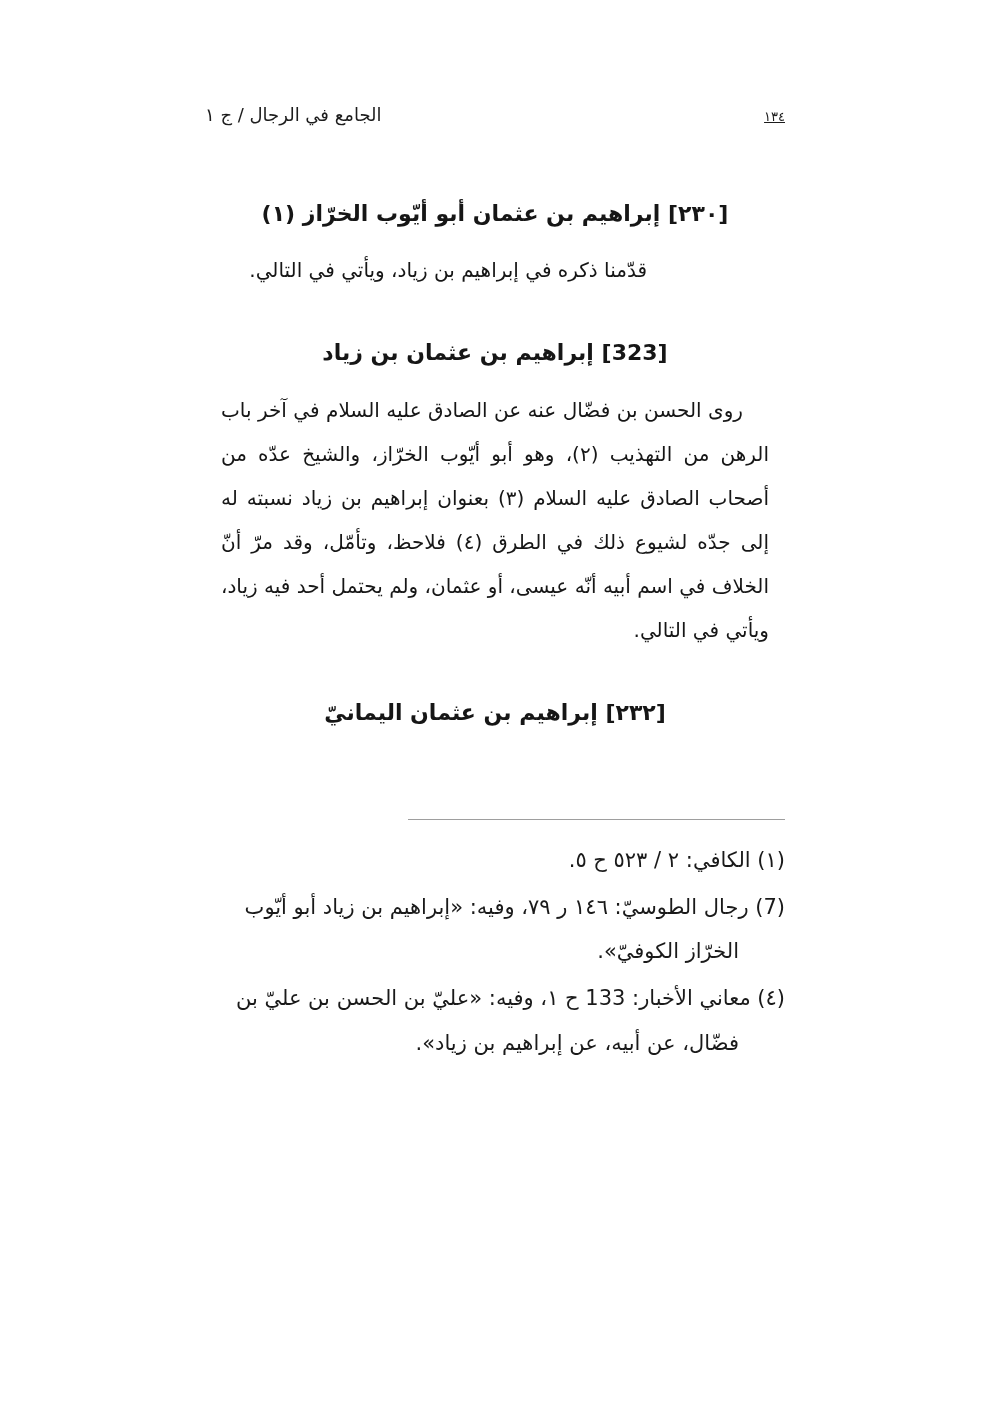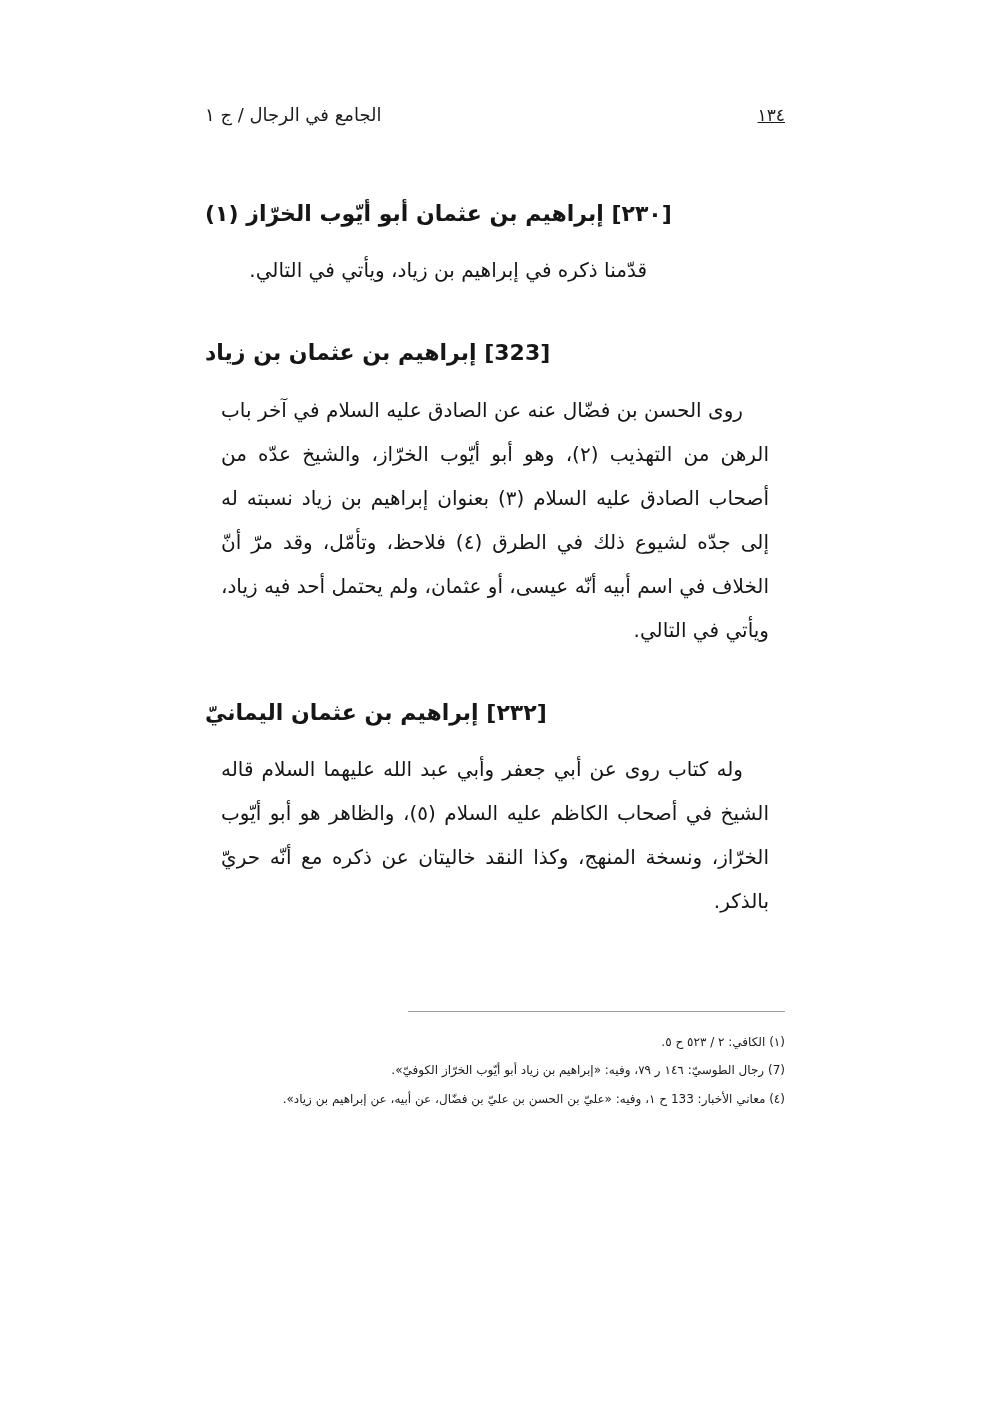--- a/index.html
+++ b/index.html
@@ -21,46 +21,46 @@
   }
   .page-header {
     display: flex;
     justify-content: space-between;
     align-items: baseline;
     font-size: 18px;
     color: #1c1c1c;
     margin-bottom: 70px;
   }
   .page-header .page-number {
-    font-size: 17px;
+    font-size: 13px;
     letter-spacing: 1px;
     text-decoration: underline;
   }
   .entry { margin-bottom: 42px; }
   .entry-heading {
     font-size: 22px;
     font-weight: bold;
-    text-align: left;
+    text-align: center;
     margin: 0 0 12px 0;
     line-height: 1.7;
   }
   .para {
     font-size: 20px;
     line-height: 2.2;
     text-align: justify;
     text-indent: 26px;
     margin: 16px;
   }
   .para.deep-indent {
     text-indent: 122px;
     text-align: right;
   }
   .footnotes {
     margin-top: 88px;
-    font-size: 12px;
+    font-size: 21px;
     color: #1a1a1a;
   }
   .footnote-rule {
     width: 377px;
     height: 0;
     border-top: 1px solid #9e9e9e;
     margin: 0 0 18px auto; 
   }
   .footnote {
     margin: 0 0 3px 0;
@@ -87,21 +87,20 @@
       <p class="para deep-indent">قدّمنا ذكره في إبراهيم بن زياد، ويأتي في التالي.</p>
     </section>
 
     <section class="entry">
       <h2 class="entry-heading">[323] إبراهيم بن عثمان بن زياد</h2>
       <p class="para">روى الحسن بن فضّال عنه عن الصادق عليه السلام في آخر باب الرهن من التهذيب (٢)، وهو أبو أيّوب الخرّاز، والشيخ عدّه من أصحاب الصادق عليه السلام (٣) بعنوان إبراهيم بن زياد نسبته له إلى جدّه لشيوع ذلك في الطرق (٤) فلاحظ، وتأمّل، وقد مرّ أنّ الخلاف في اسم أبيه أنّه عيسى، أو عثمان، ولم يحتمل أحد فيه زياد، ويأتي في التالي.</p>
     </section>
 
     <section class="entry">
       <h2 class="entry-heading">[٢٣٢] إبراهيم بن عثمان اليمانيّ</h2>
-      <p class="para">وله كتاب روى عن أبي جعفر وأبي عبد الله عليهما السلام قاله الشيخ في أصحاب الكاظم عليه السلام (٥)، والظاهر هو أبو أيّوب الخرّاز، ونسخة المنهج، وكذا النقد خاليتان عن ذكره مع أنّه حريّ بالذكر.</p>
     </section>
 
   </main>
 
   <footer class="footnotes">
     <div class="footnote-rule"></div>
     <p class="footnote">(١) الكافي: ٢ / ٥٢٣ ح ٥.</p>
     <p class="footnote">(7) رجال الطوسيّ: ١٤٦ ر ٧٩، وفيه: «إبراهيم بن زياد أبو أيّوب الخرّاز الكوفيّ».</p>
     <p class="footnote">(٤) معاني الأخبار: 133 ح ١، وفيه: «عليّ بن الحسن بن عليّ بن فضّال، عن أبيه، عن إبراهيم بن زياد».</p>
   </footer>

